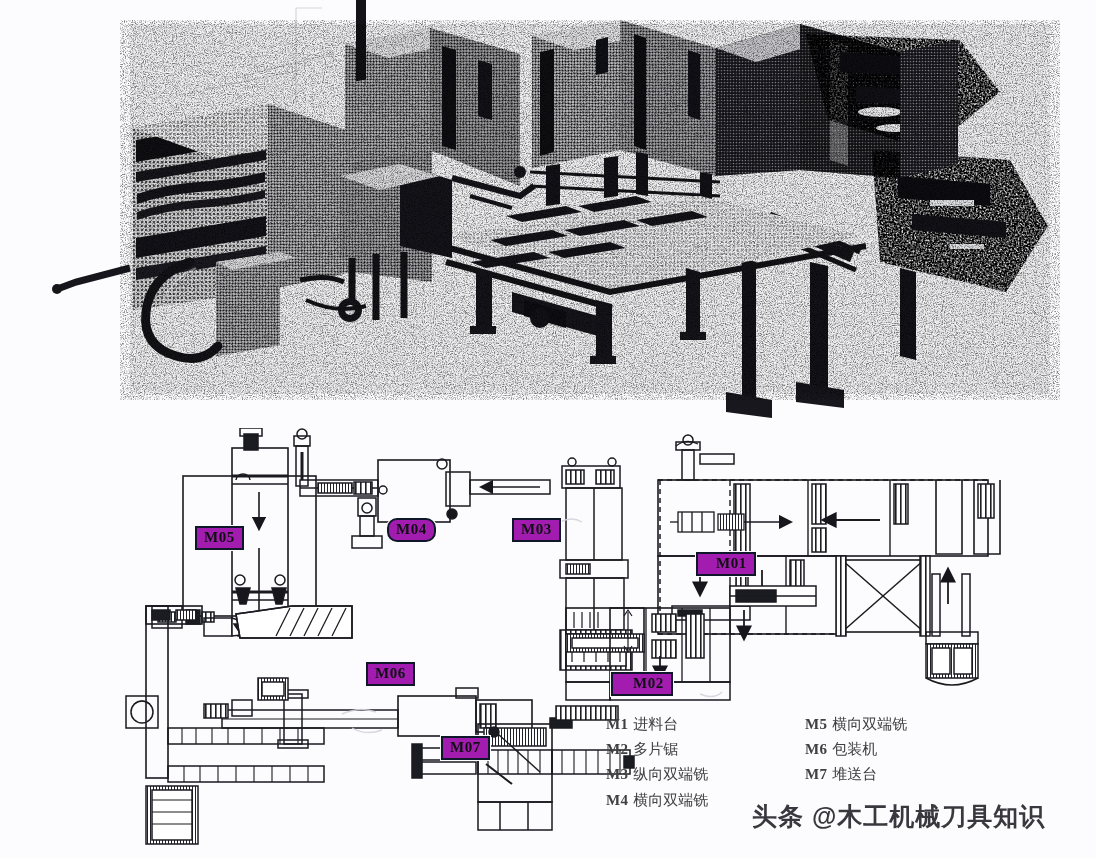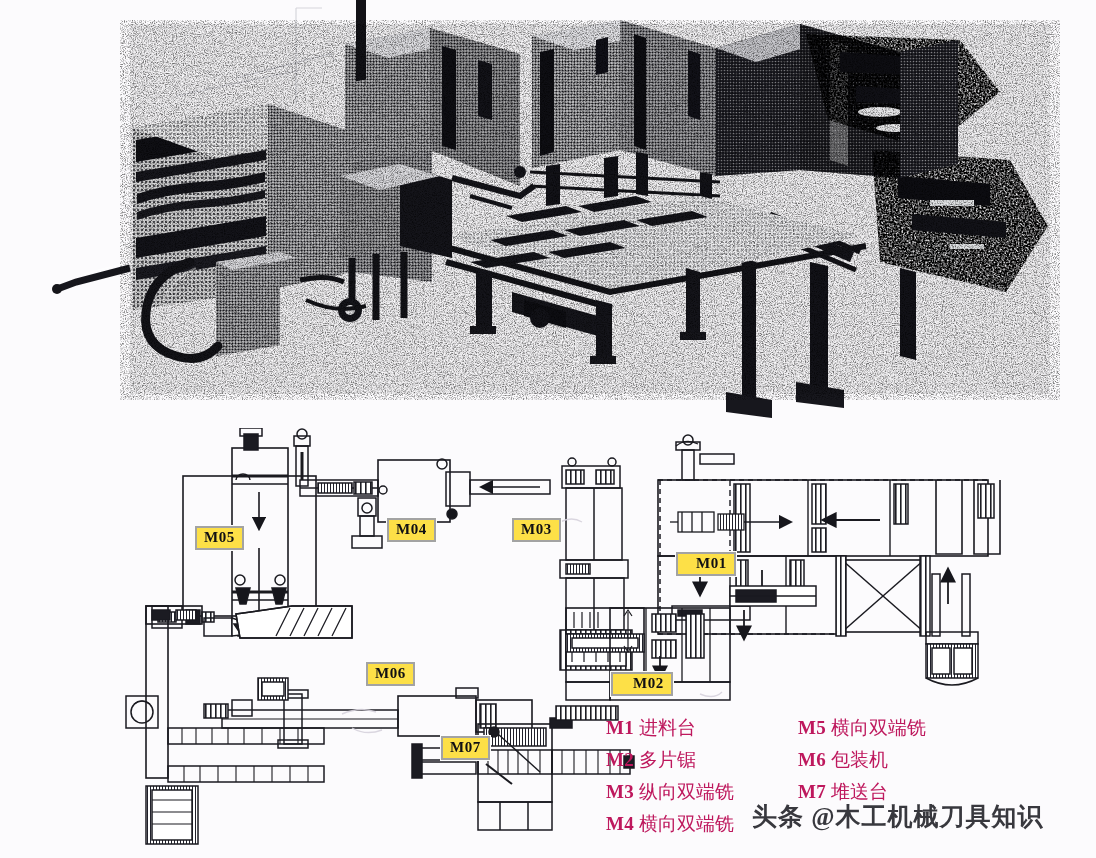--- a/index.html
+++ b/index.html
@@ -16,51 +16,51 @@
   .photo-wrap{position:absolute;left:0;top:0;width:1096px;height:430px;overflow:hidden;}
   .photo-svg{position:absolute;left:0;top:0;}
 
   
   .plan-wrap{position:absolute;left:0;top:428px;width:1096px;height:430px;overflow:hidden;}
   .plan-svg{position:absolute;left:0;top:0;}
 
   
   .tag{
     position:absolute;
-    border:2px solid #a3a3a3;
-    background:#fde047;
+    border:2px solid #0f172a;
+    background:#a21caf;
     color:#101014;
     font-family:"Liberation Serif","DejaVu Serif",serif;
     font-size:15px;font-weight:700;letter-spacing:.5px;
     padding:1px 7px 2px 7px;
     line-height:1.12;
     box-shadow:0 0 0 1px #fdfdfd;
     white-space:nowrap;
     text-align:center;
   }
 
   
   .legend{position:absolute;left:606px;top:712px;width:380px;}
   .legend-col{position:absolute;top:0;}
   .legend-col.left{left:0;}
-  .legend-col.right{left:192px;}
+  .legend-col.right{left:199px;}
   .legend-item{
     font-family:"DejaVu Sans","Liberation Sans",sans-serif;
-    font-size:19px;color:#be185d;line-height:1.68;
+    font-size:15px;color:#404040;line-height:1.68;
     white-space:nowrap;font-weight:500;
   }
   .legend-item .code{
     font-family:"Liberation Serif","DejaVu Serif",serif;
     font-weight:600;margin-right:5px;letter-spacing:.3px;
   }
 
   
   .watermark{
     position:absolute;left:752px;top:800px;
-    font-family:Liberation Serif, serif;
+    font-family:Liberation Sans, sans-serif;
     font-size:25px;font-weight:700;color:#2a2a30;
     letter-spacing:1px;white-space:nowrap;opacity:.93;
   }
 </style>
 </head>
 <body>
 
 <div id="page">
 
   <div class="photo-wrap">
@@ -619,24 +619,24 @@
         <g stroke="#d7d3dd" stroke-width="1.4" opacity=".9">
           <path d="M342 286 q18 -8 34 -2"></path>
           <path d="M352 300 q14 8 30 2"></path>
           <path d="M700 266 q14 6 22 -2"></path>
           <path d="M560 94 q12 -6 22 0"></path>
         </g>
       </g>
     </svg>
   </div>
 
-  <div class="tag" style="left:676px;top:552px;padding-left:18px;">M01</div>
+  <div class="tag" style="left:696px;top:552px;padding-left:18px;">M01</div>
   <div class="tag" style="left:611px;top:672px;padding-left:20px;">M02</div>
   <div class="tag" style="left:512px;top:518px;">M03</div>
-  <div class="tag" style="left:387px;top:518px;">M04</div>
+  <div class="tag" style="left:387px;top:518px;border-radius:10px;">M04</div>
   <div class="tag" style="left:195px;top:526px;">M05</div>
   <div class="tag" style="left:355px;top:662px;margin-left:11px;">M06</div>
   <div class="tag" style="left:441px;top:736px;">M07</div>
 
   <div class="legend">
     <div class="legend-col left">
       <div class="legend-item">
         <span class="code">M1</span><span>进料台</span>
       </div>
       <div class="legend-item">

